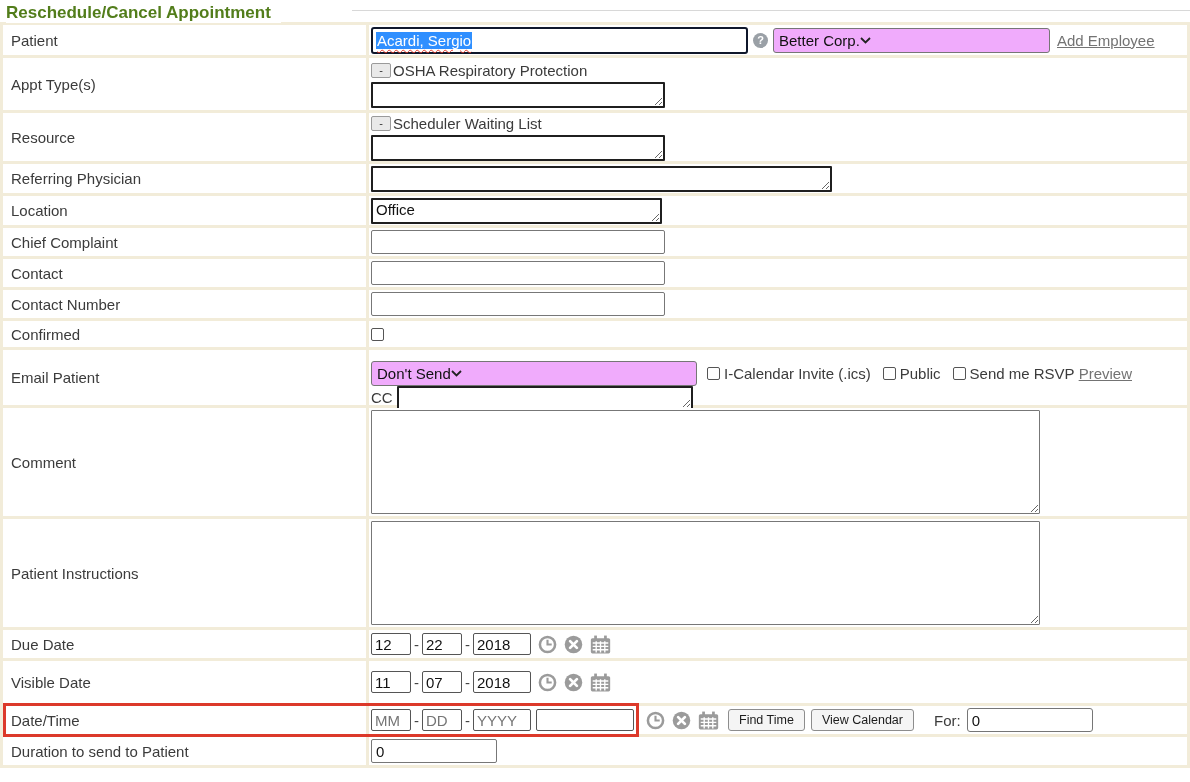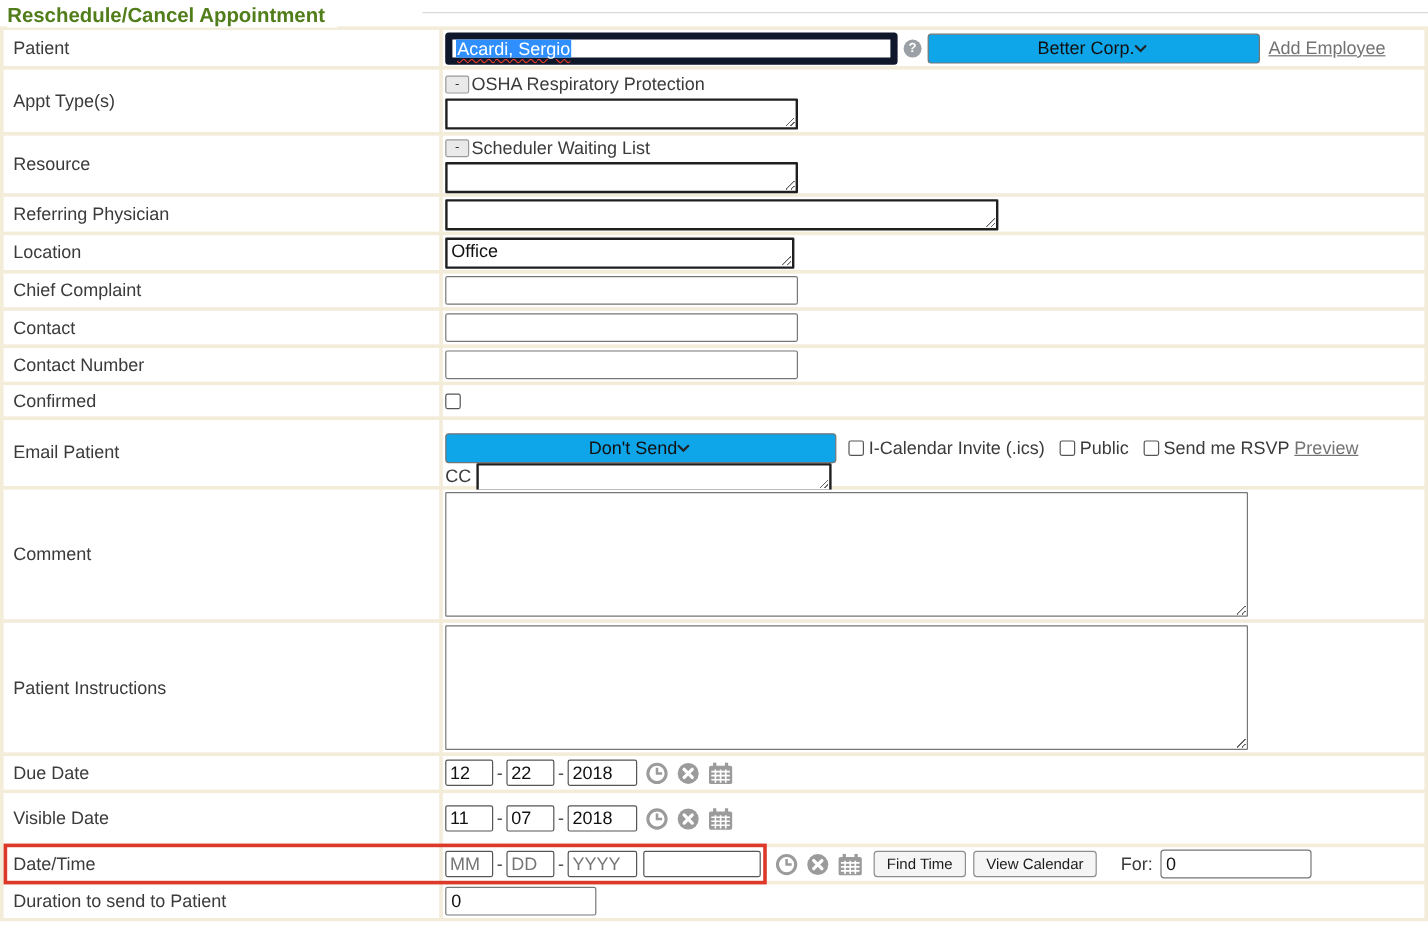--- a/index.html
+++ b/index.html
@@ -17,27 +17,27 @@
   .cell { background:#fff; }
   .lbl { width:363px; flex:0 0 363px; display:flex; align-items:center; padding-left:8px; }
   .fld { flex:1; display:flex; align-items:center; padding-left:2px; }
   .fld.col { flex-direction:column; align-items:flex-start; justify-content:center; gap:3px; }
 
   
   input, textarea { font-family:"Liberation Sans", sans-serif; font-size:15px; color:#111; }
   input.plain { height:24px; border:1px solid #777; border-radius:2px; padding:0 4px; background:#fff; }
   textarea.dark { border:2px solid #1f1f1f; border-radius:1px; resize:both; padding:1px 3px; overflow:hidden; }
   textarea.lite { border:1px solid #777; border-radius:1px; resize:both; padding:2px 4px; overflow:hidden; }
-  .sel { display:flex; align-items:center; justify-content:center; border:1px solid #767676; border-radius:3px; background:#0ea5e9; height:25px; padding:0 7px 0 5px; }
+  .sel { display:flex; align-items:center; justify-content:flex-start; border:1px solid #767676; border-radius:3px; background:#f0abfc; height:25px; padding:0 7px 0 5px; }
   .sel .sv { white-space:nowrap; color:#111; }
   a.lnk { color:#737373; text-decoration:underline; cursor:pointer; }
   .cb { width:13px; height:13px; border:1px solid #555; border-radius:2px; background:#fff; display:inline-block; flex:0 0 13px; }
 
   
-  .pinput { width:377px; height:27px; border:6px solid #0f172a; border-radius:3px; background:#fff; display:flex; padding:0 3px; }
+  .pinput { width:377px; height:27px; border:2px solid #0f172a; border-radius:3px; background:#fff; display:flex; align-items:center; padding:0 3px; }
   .selection { background:#2f8fff; color:#fff; padding:0 1px; text-decoration:underline; text-decoration-style:wavy; text-decoration-color:#e23a2a; text-decoration-thickness:1px; text-underline-offset:3px; }
 
   .qicon { width:15px; height:15px; border-radius:50%; background:#9aa0a6; color:#fff; font-size:11px; font-weight:bold; display:inline-flex; align-items:center; justify-content:center; margin:0 5px; flex:0 0 15px; }
 
   .minus-btn { width:20px; height:15px; background:#e9e9e9; border:1px solid #9a9a9a; border-radius:2px; font-size:11px; line-height:11px; color:#333; display:inline-flex; align-items:center; justify-content:center; margin-right:2px; }
   .tagline { display:flex; align-items:center; }
 
   
   .dnum { height:22px; border:1px solid #555; border-radius:2px; padding:0 3px; }
   .w40 { width:40px; } .w58 { width:58px; } .w98 { width:98px; }

